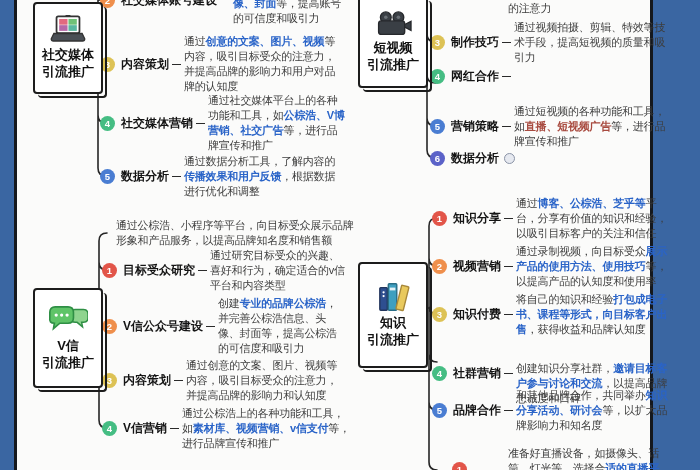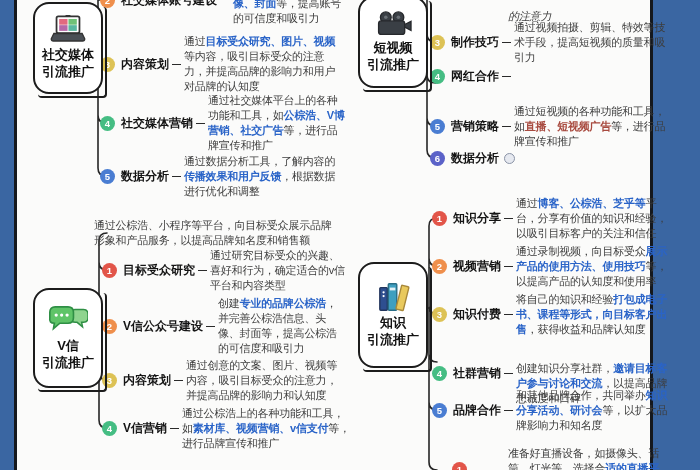--- a/index.html
+++ b/index.html
@@ -5,21 +5,21 @@
   html,body{margin:0;padding:0;background:#e8e8e8;}
   #canvas{position:relative;width:700px;height:470px;background:#fbfbfa;overflow:hidden;
     font-family:"Liberation Sans","DejaVu Sans",sans-serif;}
   .sidebar{position:absolute;top:0;height:470px;}
   .sidebar.left{left:0;width:14px;background:var(--sidebar,#3a66a2);}
   .sidebar.right{left:653px;width:47px;background:var(--sidebar,#3a66a2);}
   .edgeline{position:absolute;top:0;height:470px;width:3px;background:#15181d;}
   .edgeline.left{left:14px;}
   .edgeline.right{left:650px;}
   svg.connectors{position:absolute;left:0;top:0;z-index:1;}
-  .nodebox{position:absolute;z-index:3;background:#ffffff;border:2.5px solid #1c1c1c;border-radius:16px;
+  .nodebox{position:absolute;z-index:3;background:#ffffff;border:2.5px solid #1c1c1c;border-radius:4px;
     display:flex;flex-direction:column;align-items:center;justify-content:center;gap:2px;padding:4px 2px;}
   .nodebox::after{content:"";position:absolute;left:3px;top:3px;right:-6px;bottom:-6px;
     border:2px solid #1c1c1c;border-radius:4px;z-index:-1;background:transparent;
     border-left:none;border-top:none;}
   .nodetitle{font-size:13px;font-weight:700;color:#111;line-height:1.3;text-align:center;
     letter-spacing:0;white-space:nowrap;}
   .item{position:absolute;z-index:2;display:flex;align-items:center;}
   .num{flex:0 0 auto;width:15px;height:15px;border-radius:50%;background:#999;color:#fff;
     font-size:9.5px;font-weight:700;display:flex;align-items:center;justify-content:center;margin-right:6px;}
   .label{font-size:12px;font-weight:700;color:#141414;white-space:nowrap;}
@@ -67,21 +67,21 @@
   <div class="item" style="left:100px;top:-8px;">
     <span class="num" style="background: rgb(239, 143, 76);">2</span>
     <span class="label">社交媒体账号建设</span>
   </div>
   <div class="floating-desc" style="left:233px;top:-4px;width:118px;"><span class="hl-blue">像、封面</span><span>等，提高账号的可信度和吸引力</span></div>
 
   <div class="item" style="left:100px;top:34px;">
     <span class="num" style="background: rgb(221, 194, 85);">3</span>
     <span class="label">内容策划</span>
     <span class="dash"></span>
-    <div class="desc" style="width:158px;"><span>通过</span><span class="hl-blue">目标受众研究、图片、视频</span><span>等内容，吸引目标受众的注意力，并提高品牌的影响力和用户对品牌的认知度</span></div>
+    <div class="desc" style="width:158px;"><span>通过</span><span class="hl-blue">创意的文案、图片、视频</span><span>等内容，吸引目标受众的注意力，并提高品牌的影响力和用户对品牌的认知度</span></div>
   </div>
 
   <div class="item" style="left:100px;top:93px;">
     <span class="num" style="background: rgb(69, 189, 131);">4</span>
     <span class="label">社交媒体营销</span>
     <span class="dash"></span>
     <div class="desc" style="width:138px;"><span>通过社交媒体平台上的各种功能和工具，如</span><span class="hl-blue">公棕浩、V博营销、社交广告</span><span>等，进行品牌宣传和推广</span></div>
   </div>
 
   <div class="item" style="left:100px;top:154px;">
@@ -99,21 +99,21 @@
       <circle cx="27" cy="7" r="2" fill="#6a7076"></circle>
       <rect x="5" y="11" width="29" height="15" rx="3" fill="#3a3f45" stroke="#26282c" stroke-width="1.5"></rect>
       <path d="M34 15 l7 -3.5 v10 l-7 -3.5 z" fill="#3a3f45" stroke="#26282c" stroke-width="1.5"></path>
     </svg>
     <div class="nodetitle">
       <div>短视频</div>
       <div>引流推广</div>
     </div>
   </div>
 
-  <div class="floating-desc" style="left:508px;top:9px;width:158px;font-style:italic;">的注意力</div>
+  <div class="floating-desc" style="left:508px;top:1px;width:158px;">的注意力</div>
 
   <div class="item" style="left:430px;top:20px;">
     <span class="num" style="background: rgb(221, 194, 85);">3</span>
     <span class="label">制作技巧</span>
     <span class="dash"></span>
     <div class="desc" style="width:158px;"><span>通过视频拍摄、剪辑、特效等技术手段，提高短视频的质量和吸引力</span></div>
   </div>
 
   <div class="item" style="left:430px;top:68px;">
     <span class="num" style="background: rgb(69, 189, 131);">4</span>
@@ -141,21 +141,21 @@
       <circle cx="9" cy="11" r="1.8" fill="#fff"></circle>
       <circle cx="15" cy="11" r="1.8" fill="#fff"></circle>
       <circle cx="21" cy="11" r="1.8" fill="#fff"></circle>
     </svg>
     <div class="nodetitle">
       <div>V信</div>
       <div>引流推广</div>
     </div>
   </div>
 
-  <div class="floating-desc" style="left:94px;top:218px;width:248px;"><span>通过公棕浩、小程序等平台，向目标受众展示品牌形象和产品服务，以提高品牌知名度和销售额</span></div>
+  <div class="floating-desc" style="left:116px;top:218px;width:248px;"><span>通过公棕浩、小程序等平台，向目标受众展示品牌形象和产品服务，以提高品牌知名度和销售额</span></div>
 
   <div class="item" style="left:102px;top:248px;">
     <span class="num" style="background: rgb(226, 85, 73);">1</span>
     <span class="label">目标受众研究</span>
     <span class="dash"></span>
     <div class="desc" style="width:136px;"><span>通过研究目标受众的兴趣、喜好和行为，确定适合的v信平台和内容类型</span></div>
   </div>
 
   <div class="item" style="left:102px;top:296px;">
     <span class="num" style="background: rgb(239, 143, 76);">2</span>

